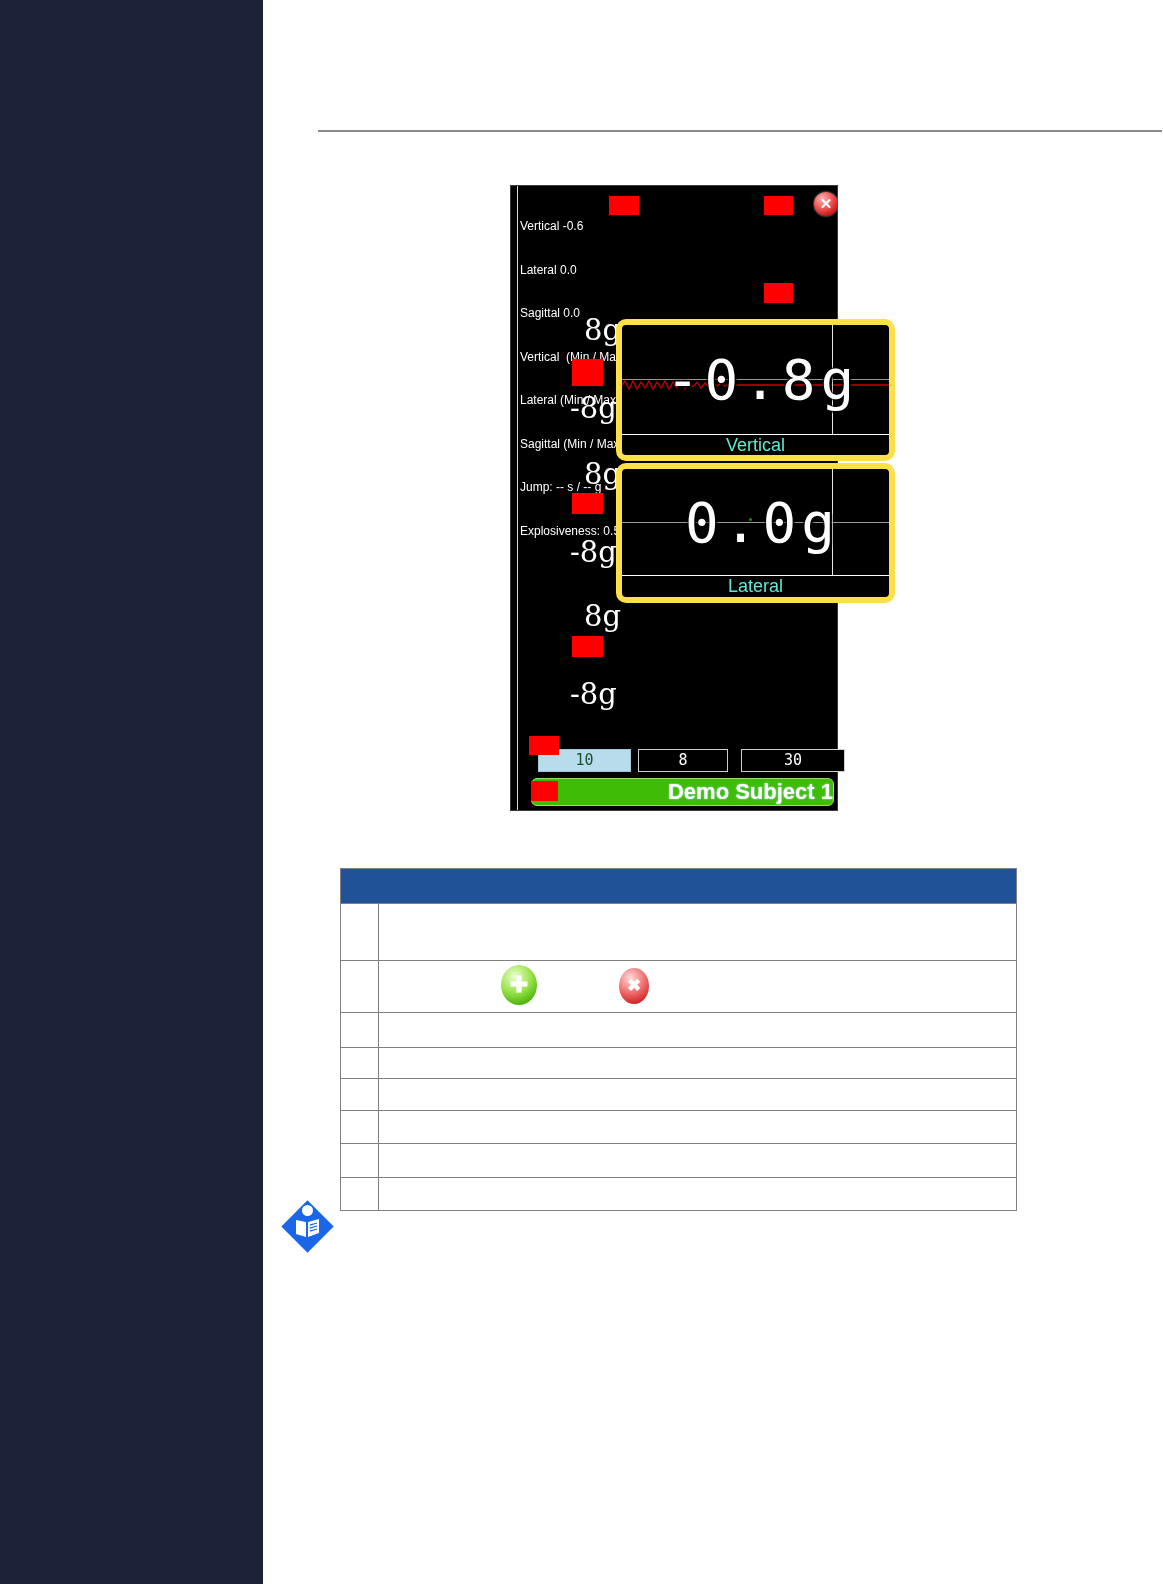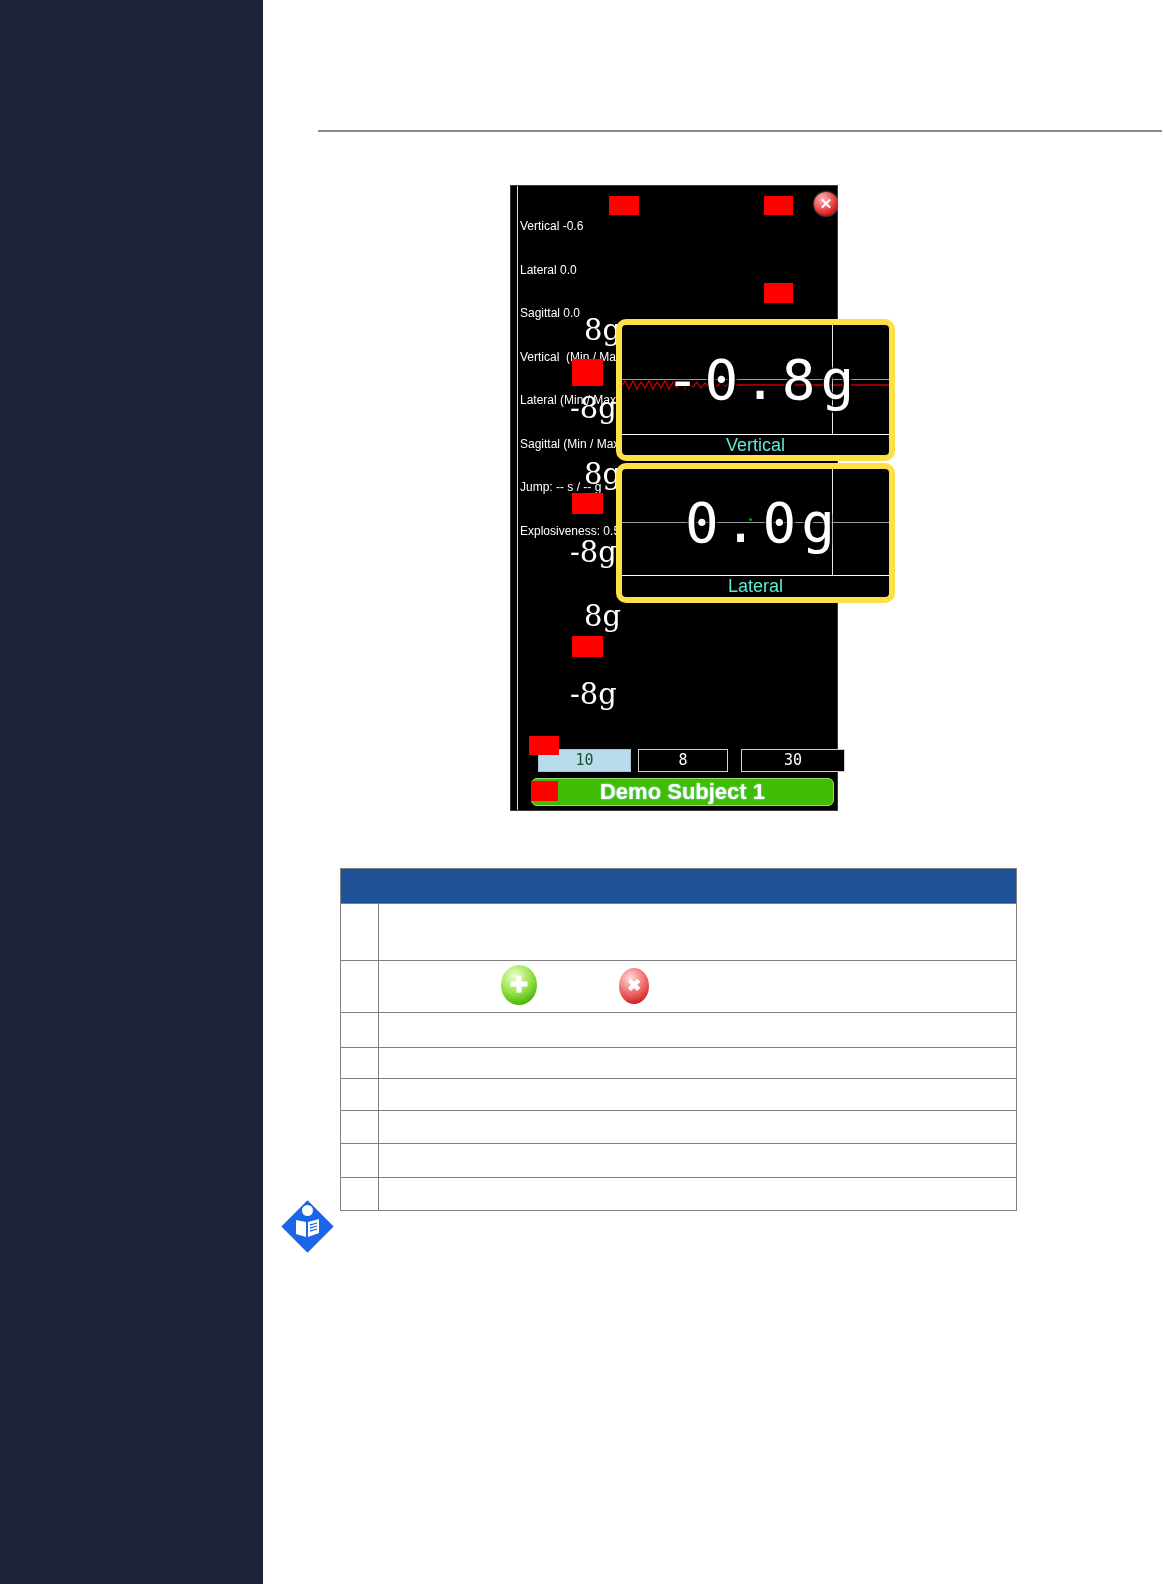--- a/index.html
+++ b/index.html
@@ -32,21 +32,21 @@
   .big-value{position:absolute;left:0;top:0;width:100%;height:100%;display:flex;align-items:center;justify-content:center;
     color:#fff;font-family:"DejaVu Sans Mono",monospace;font-size:56px;letter-spacing:5px;padding-left:14px;box-sizing:border-box;
     text-shadow:2px 2px 2px #000,-1px -1px 2px #000;}
   .chart-label{border-top:1px solid #fff;color:#5eead4;text-align:center;font-size:18px;}
   .green-dot{position:absolute;width:3px;height:3px;background:#1d8a1d;border-radius:50%;}
 
   .time-btn{position:absolute;top:563px;height:23px;background:#000;border:1px solid #cfcfcf;color:#fff;
     font-family:"DejaVu Sans Mono",monospace;font-size:15px;text-align:center;line-height:21px;box-sizing:border-box;}
   .time-btn.selected{background:#b9dcec;border-color:#9fc6da;color:#14532d;}
   .subject-btn{position:absolute;left:20px;top:592px;width:303px;height:28px;background:#3ebc06;border:1px solid #98df63;border-radius:6px;
-    color:#fff;font-size:22px;font-weight:bold;text-align:center;line-height:26px;box-sizing:border-box;
+    color:#fff;font-size:22px;font-weight:bold;text-align:right;line-height:26px;box-sizing:border-box;
     text-shadow:0 0 2px #aef;}
 
   
   .doc-table{position:absolute;left:340px;top:868px;width:675px;border:1px solid #808080;box-sizing:content-box;}
   .doc-table .thead{height:34px;background:#1f5296;}
   .doc-table .row{display:flex;border-top:1px solid #808080;}
   .doc-table .c1{width:37px;border-right:1px solid #808080;}
   .doc-table .c2{flex:1;position:relative;}
   .glossy{position:absolute;border-radius:50%;color:#fff;text-align:center;}
   .add-btn{left:122px;top:4px;width:36px;height:40px;font-size:22px;line-height:40px;font-weight:bold;

